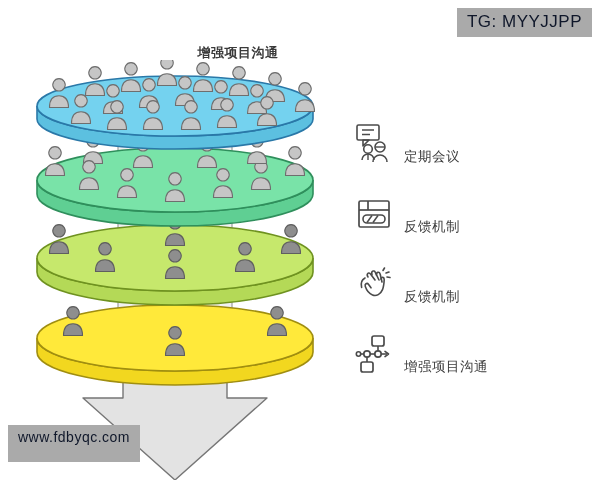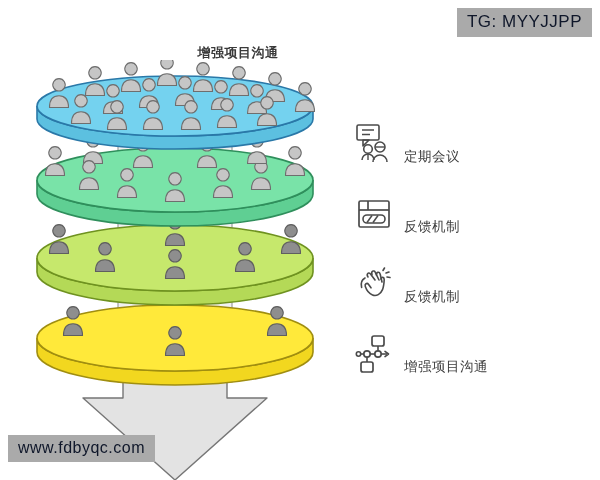--- a/index.html
+++ b/index.html
@@ -30,22 +30,22 @@
   }
   #wm-top {
     top: 8px;
     right: 8px;
     font-size: 17px;
     padding: 4px 10px 5px 10px;
   }
   #wm-bottom {
     left: 8px;
     bottom: 18px;
-    font-size: 16px;
-    padding: 4px 10px 5px 10px;
+    font-size: 14px;
+    padding: 4px 10px 17px 10px;
   }
   #title {
     position: absolute;
     top: 44px;
     left: 0;
     width: 476px;
     text-align: center;
     font-size: 13px;
     font-weight: bold;
     color: #3a3a3a;

